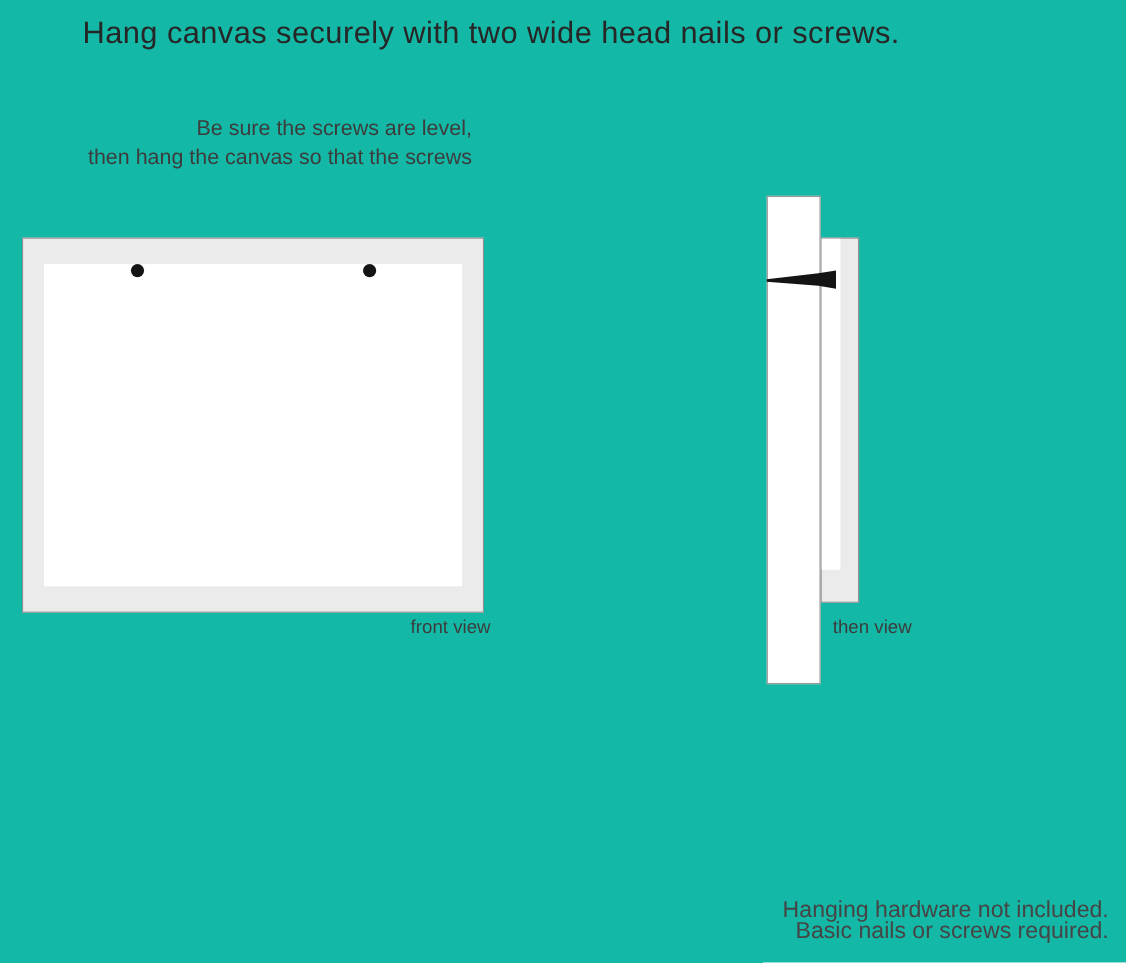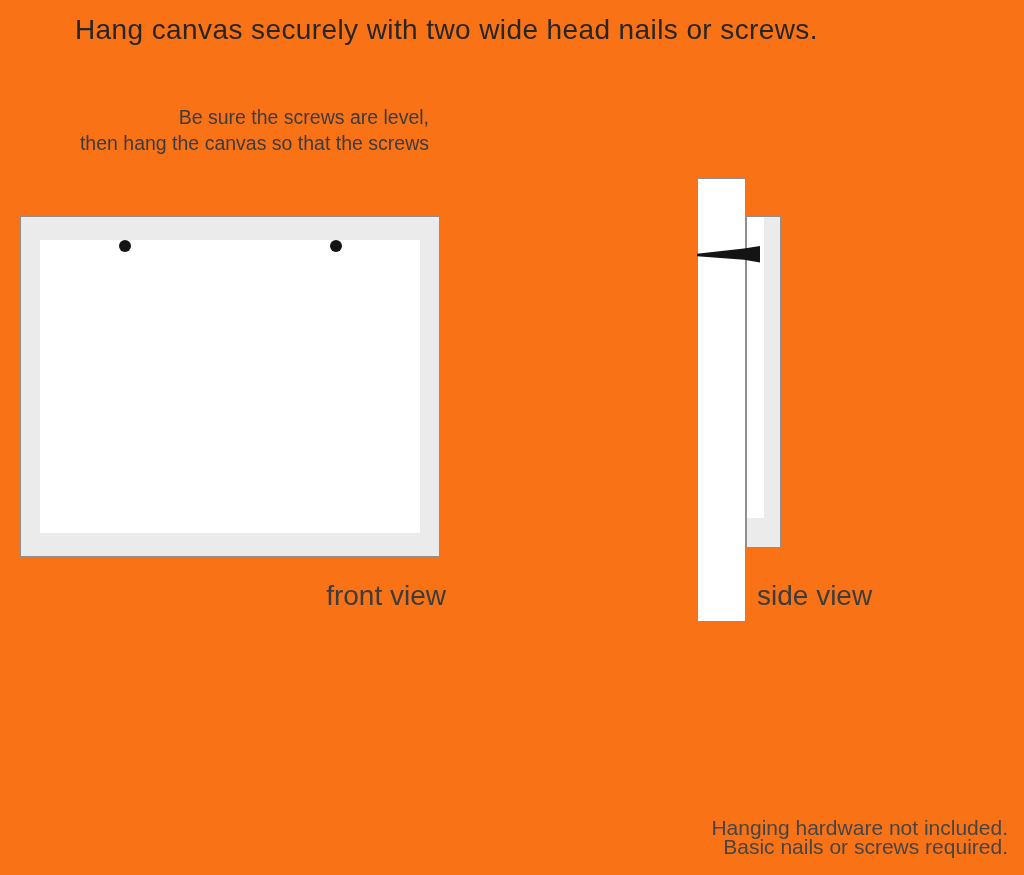--- a/index.html
+++ b/index.html
@@ -5,21 +5,21 @@
   html, body {
     margin: 0;
     padding: 0;
     background: #ffffff;
     font-family: "Liberation Sans", sans-serif;
   }
   .stage {
     position: relative;
     width: 1024px;
     height: 875px;
-    background: #f97316;
+    background: #14b8a6;
     overflow: hidden;
   }
   .title {
     position: absolute;
     left: 75px;
     top: 14px;
     font-size: 28px;
     font-weight: 300;
     letter-spacing: 0.4px;
     color: #262626;
@@ -61,25 +61,24 @@
     width: 12px;
     height: 12px;
     border-radius: 50%;
     background: #141414;
   }
   .screw.s1 { left: 119px; top: 240px; }
   .screw.s2 { left: 330px; top: 240px; }
 
   .view-label {
     position: absolute;
-    font-size: 28px;
+    font-size: 17px;
     font-weight: 300;
     color: #3c3c3c;
     white-space: nowrap;
-    margin-top: 20px;
   }
   .view-label.front {
     left: 246px;
     top: 560px;
     width: 200px;
     text-align: right;
   }
   .view-label.side {
     left: 757px;
     top: 560px;
@@ -159,20 +158,20 @@
   <div class="screw s2"></div>
   <div class="view-label front">front view</div>
 
   <div class="side-canvas">
     <div class="side-canvas-face"></div>
   </div>
   <div class="side-bar"></div>
   <svg class="nail-svg" viewBox="0 0 80 30" xmlns="http://www.w3.org/2000/svg">
     <polygon points="7,13.8 54,8.5 70,6 70,22.5 54,19.8 7,16.2" fill="#141414"></polygon>
   </svg>
-  <div class="view-label side">side view</div>
+  <div class="view-label side">then view</div>
 
   <div class="footnote">
     <div>Hanging hardware not included.</div>
     <div>Basic nails or screws required.</div>
   </div>
 
 </div>
 
 </body></html>

